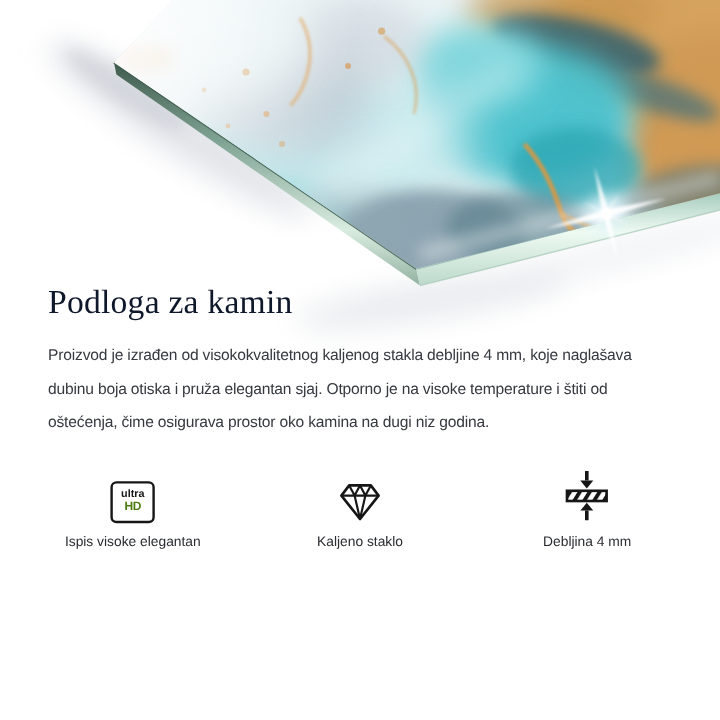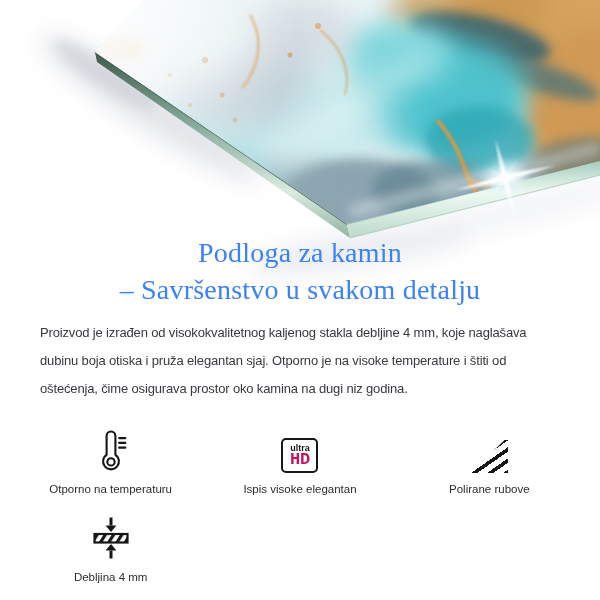--- a/index.html
+++ b/index.html
@@ -8,23 +8,22 @@
     font-family:"Liberation Sans","DejaVu Sans",sans-serif;
     position:relative;
   }
   .hero{
     position:absolute;top:0;left:0;width:600px;height:300px;
     pointer-events:none;
   }
   main{position:relative;z-index:1;padding:234px 40px 0 40px;}
   h1{
     margin:0;font-family:"Liberation Serif","DejaVu Serif",serif;
-    font-weight:400;font-size:28px;line-height:37px;color:#3b82f6;
+    font-weight:400;font-size:28px;line-height:37px;color:#0f172a;
     letter-spacing:0.2px;
-    text-align:center;
   }
   h1 span{display:block;}
   .desc{
     margin:11px 0 0 0;max-width:516px;
     font-size:13px;line-height:28px;letter-spacing:-0.15px;color:#36393e;
   }
   .features{
     display:grid;grid-template-columns:1fr 1fr 1fr;
     row-gap:20px;margin:24px -24px 0 -24px;
   }
@@ -32,21 +31,21 @@
   .icon-wrap{height:46px;display:flex;align-items:flex-end;justify-content:flex-start;}
   .feature .label{
     margin-top:10px;font-size:11.5px;color:#2a2c30;text-align:center;white-space:nowrap;
   }
   svg.ic{display:block;}
   .uhd-box{
     box-sizing:border-box;width:37px;height:35px;border:2.5px solid #161616;border-radius:5px;
     display:flex;flex-direction:column;align-items:center;justify-content:center;background:#fff;
   }
   .uhd-top{font-size:9px;font-weight:700;color:#161616;line-height:9px;}
-  .uhd-bottom{font-size:17px;font-weight:800;color:#be185d;line-height:14px;letter-spacing:-0.3px;font-family:Liberation Mono, monospace;}
+  .uhd-bottom{font-size:10px;font-weight:800;color:#4d7c0f;line-height:14px;letter-spacing:-0.3px;}
   .edges-icon{
     width:38px;height:33px;
     background:repeating-linear-gradient(145deg,#161616 0 3.6px,transparent 3.6px 9.2px);
     clip-path:polygon(0% 100%,90% 0%,100% 0%,100% 100%);
   }
 </style>
 </head>
 <body>
 
 <div class="hero" aria-hidden="true">
@@ -155,56 +154,48 @@
     <polygon points="489,164 505,176 521,192 505,180" fill="#ffffff" opacity="0.6" filter="url(#b1)"></polygon>
     <polygon points="521,164 505,176 489,192 505,180" fill="#ffffff" opacity="0.6" filter="url(#b1)"></polygon>
     <circle cx="505" cy="178" r="4.5" fill="#ffffff"></circle>
   </g>
 </svg>
 </div>
 
 <main>
   <h1>
     <span>Podloga za kamin</span>
-    <span>– Savršenstvo u svakom detalju</span>
   </h1>
 
   <p class="desc">Proizvod je izrađen od visokokvalitetnog kaljenog stakla debljine 4 mm, koje naglašava dubinu boja otiska i pruža elegantan sjaj. Otporno je na visoke temperature i štiti od oštećenja, čime osigurava prostor oko kamina na dugi niz godina.</p>
 
   <div class="features">
 
-    <div class="feature">
-      <div class="icon-wrap">
-        <svg class="ic" width="40" height="44" viewBox="0 0 40 46">
-          <path d="M15.4,27 a8.3,8.3 0 1 0 9.2,0 V7.2 a4.6,4.6 0 0 0 -9.2,0 Z" fill="none" stroke="#161616" stroke-width="2.2" stroke-linejoin="round"></path>
-          <circle cx="20" cy="34.4" r="3.8" fill="none" stroke="#161616" stroke-width="2.2"></circle>
-          <path d="M28.5,9.5 h6.5 M28.5,14.5 h6.5 M28.5,19.5 h6.5" stroke="#161616" stroke-width="2.2" stroke-linecap="round"></path>
-        </svg>
-      </div>
-      <div class="label">Otporno na temperaturu</div>
-    </div>
 
     <div class="feature">
       <div class="icon-wrap">
         <div class="uhd-box">
           <span class="uhd-top">ultra</span>
           <span class="uhd-bottom">HD</span>
         </div>
       </div>
       <div class="label">Ispis visoke elegantan</div>
     </div>
 
 
-
     <div class="feature">
       <div class="icon-wrap">
-        <div class="edges-icon"></div>
+        <svg class="ic" width="40" height="38" viewBox="0 0 40 38">
+          <path d="M11,6.5 H29 L35.5,15 L20,34.5 L4.5,15 Z" fill="none" stroke="#161616" stroke-width="2.2" stroke-linejoin="round"></path>
+          <path d="M4.5,15 H35.5 M11,6.5 L15.5,15 L20,6.5 L24.5,15 L29,6.5 M15.5,15 L20,34.5 M24.5,15 L20,34.5" fill="none" stroke="#161616" stroke-width="1.8" stroke-linejoin="round"></path>
+        </svg>
       </div>
-      <div class="label">Polirane rubove</div>
+      <div class="label">Kaljeno staklo</div>
     </div>
+
 
     <div class="feature">
       <div class="icon-wrap">
         <svg class="ic" width="40" height="46" viewBox="0 0 40 46">
           <defs>
             <pattern id="hatchP" width="7" height="7" patternUnits="userSpaceOnUse" patternTransform="rotate(32)">
               <rect width="3.2" height="7" fill="#161616"></rect>
             </pattern>
           </defs>
           <rect x="3.5" y="19" width="33" height="8.5" fill="url(#hatchP)" stroke="#161616" stroke-width="2.2"></rect>

